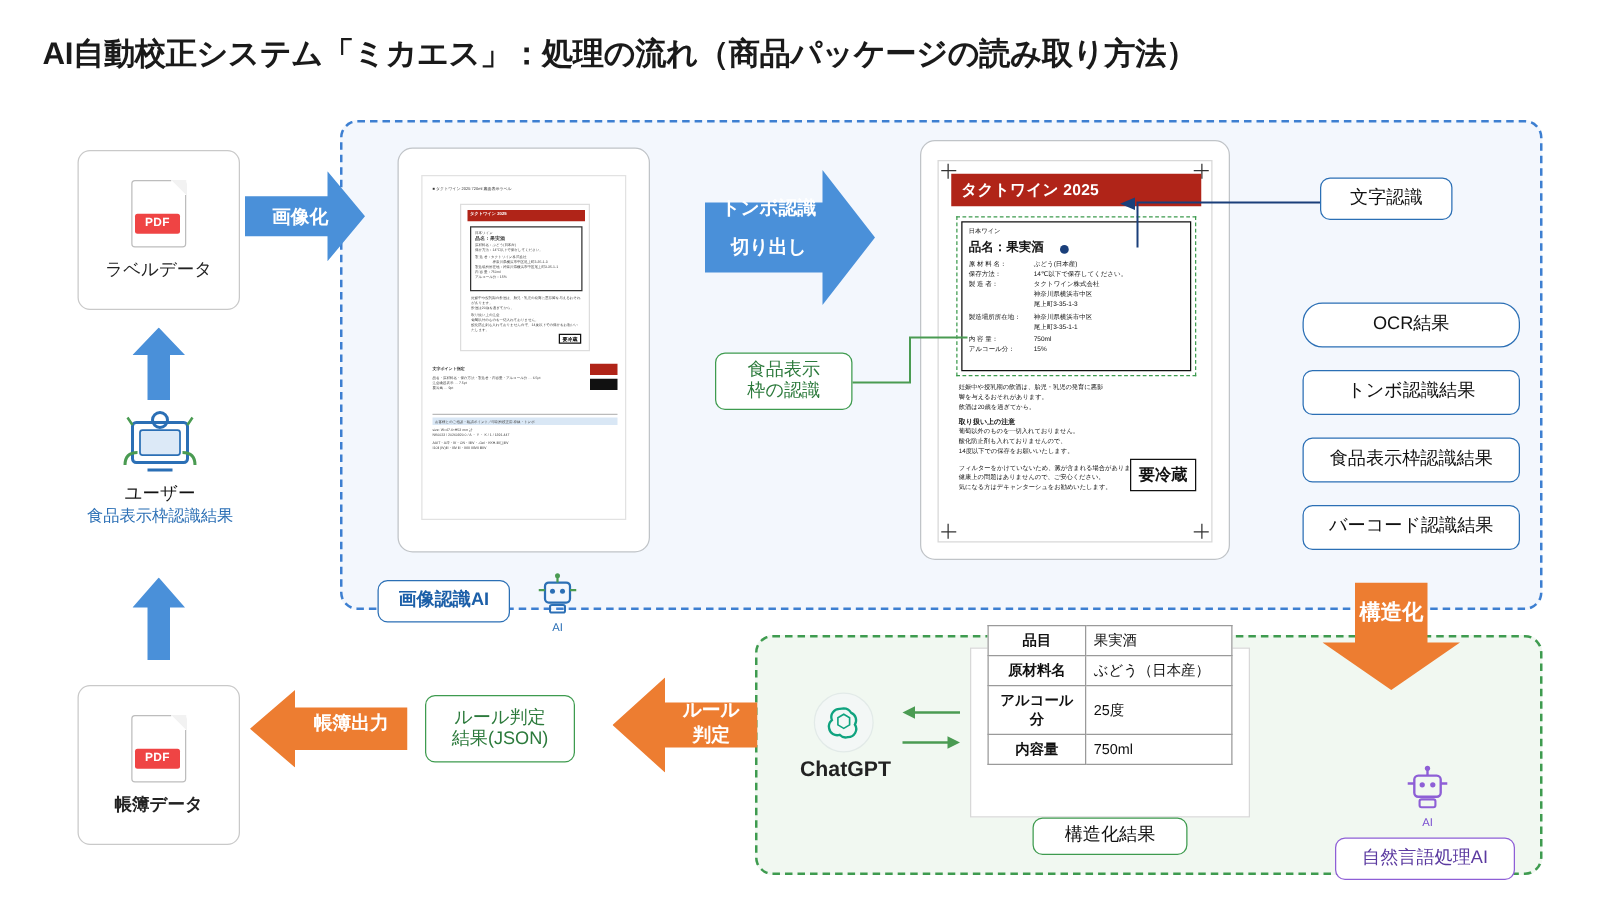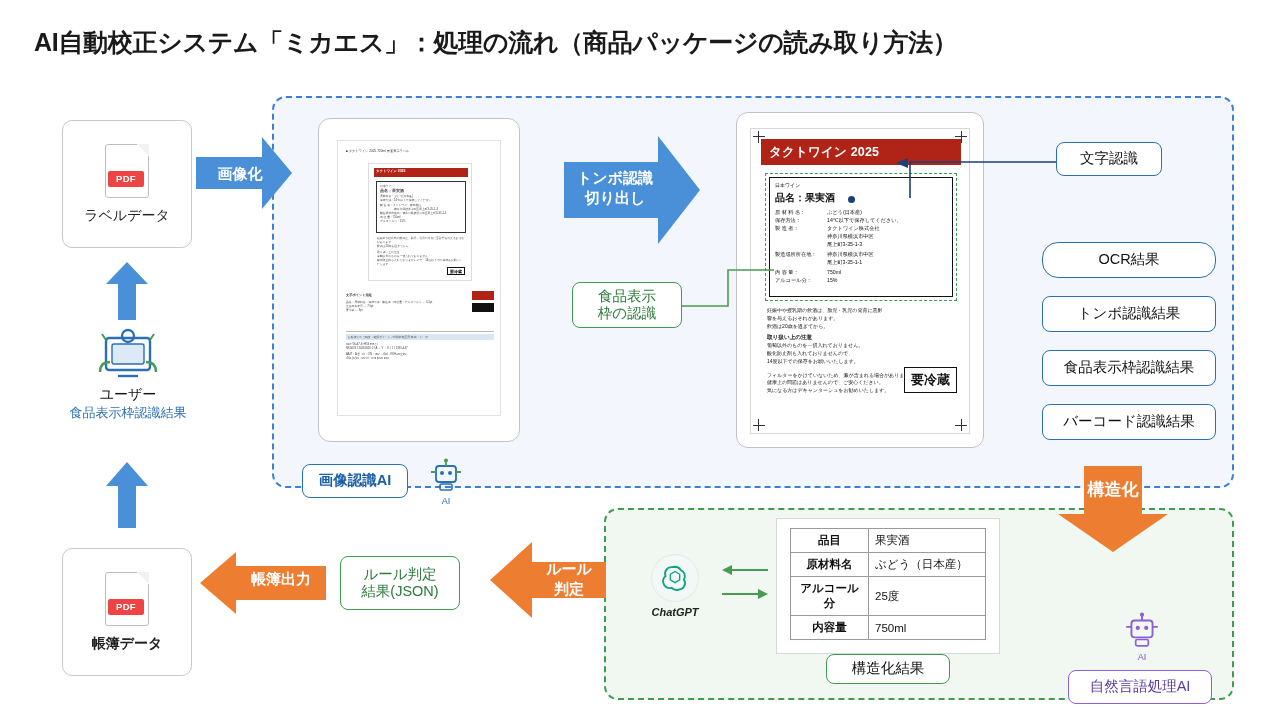--- a/index.html
+++ b/index.html
@@ -179,21 +179,21 @@
     padding: 3px 6px;
     font-size: 13px; font-weight: bold; color: #111;
     background: #fff;
   }
   .crop-mark { position: absolute; width: 12px; height: 12px; }
   .crop-mark i { position: absolute; background: #333; }
 
   
   #struct-table {
     position: absolute;
-    left: 790px; top: 528px;
+    left: 790px; top: 500px;
     width: 196px;
     border-collapse: collapse;
     background: #ffffff;
     font-size: 11.5px;
   }
   #struct-table td {
     border: 1px solid #9a9a9a;
     padding: 4px 6px;
     color: #111;
   }
@@ -204,21 +204,21 @@
     position: absolute; left: 640px; top: 554px;
     width: 70px; text-align: center;
   }
   #chatgpt .circ {
     width: 48px; height: 48px; border-radius: 50%;
     background: #f3f7f6;
     border: 1px solid #e2eae8;
     margin: 0 auto;
     display: flex; align-items: center; justify-content: center;
   }
-  #chatgpt .cap { font-size: 11px; color: #222; margin-top: 4px; font-weight: bold; font-style: italic; }
+  #chatgpt .cap { font-size: 17px; color: #222; margin-top: 4px; font-weight: bold; }
 
   
   #user-block { position: absolute; left: 62px; top: 326px; width: 132px; text-align: center; }
   #user-block .n1 { font-size: 14px; color: #111; margin-top: 4px; }
   #user-block .n2 { font-size: 13px; color: #2b6fb5; }
 
   .ai-robot-cap {
     font-size: 9px; color: #7a4fd0; text-align: center;
   }
 </style>
@@ -276,21 +276,21 @@
     <svg width="96" height="72" viewBox="0 0 96 72">
       <polygon points="0,20 66,20 66,0 96,36 66,72 66,52 0,52" fill="#4a90d9"></polygon>
     </svg>
     <div class="arrow-label" style="left:12px; top:28px; width:64px;">画像化</div>
   </div>
 
   <div class="arrow abs" style="left:564px; top:136px;">
     <svg width="136" height="108" viewBox="0 0 136 108">
       <polygon points="0,26 94,26 94,0 136,54 94,108 94,82 0,82" fill="#4a90d9"></polygon>
     </svg>
-    <div class="arrow-label" style="left:4px; top:33px; width:94px;">トンボ認識</div>
+    <div class="arrow-label" style="left:4px; top:22px; width:94px;">トンボ認識</div>
     <div class="arrow-label" style="left:4px; top:53px; width:94px;">切り出し</div>
   </div>
 
   <div class="abs tablet" style="left:318px; top:118px; width:202px; height:324px;">
   </div>
 
   <div id="prev-page">
     <div class="tiny" style="position:absolute; left:8px; top:8px;">■ タクトワイン 2025 720ml 裏面表示ラベル</div>
 
     <div style="position:absolute; left:30px; top:22px; width:104px; height:118px; border:0.6px solid #ddd; background:#fff;">

